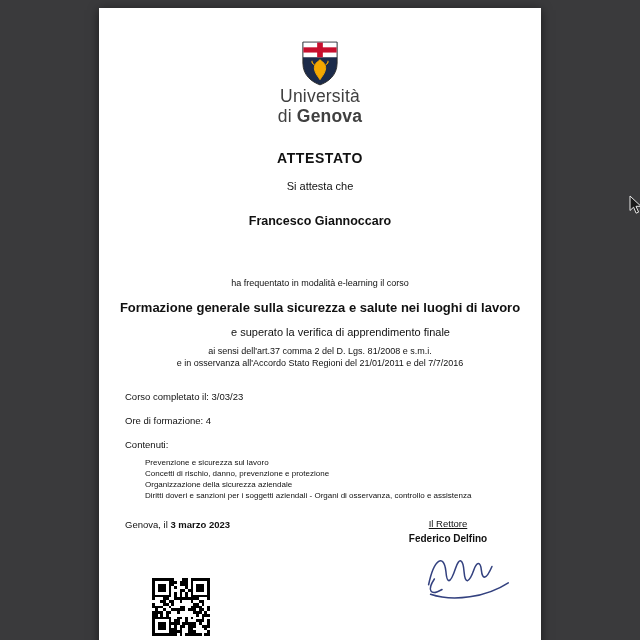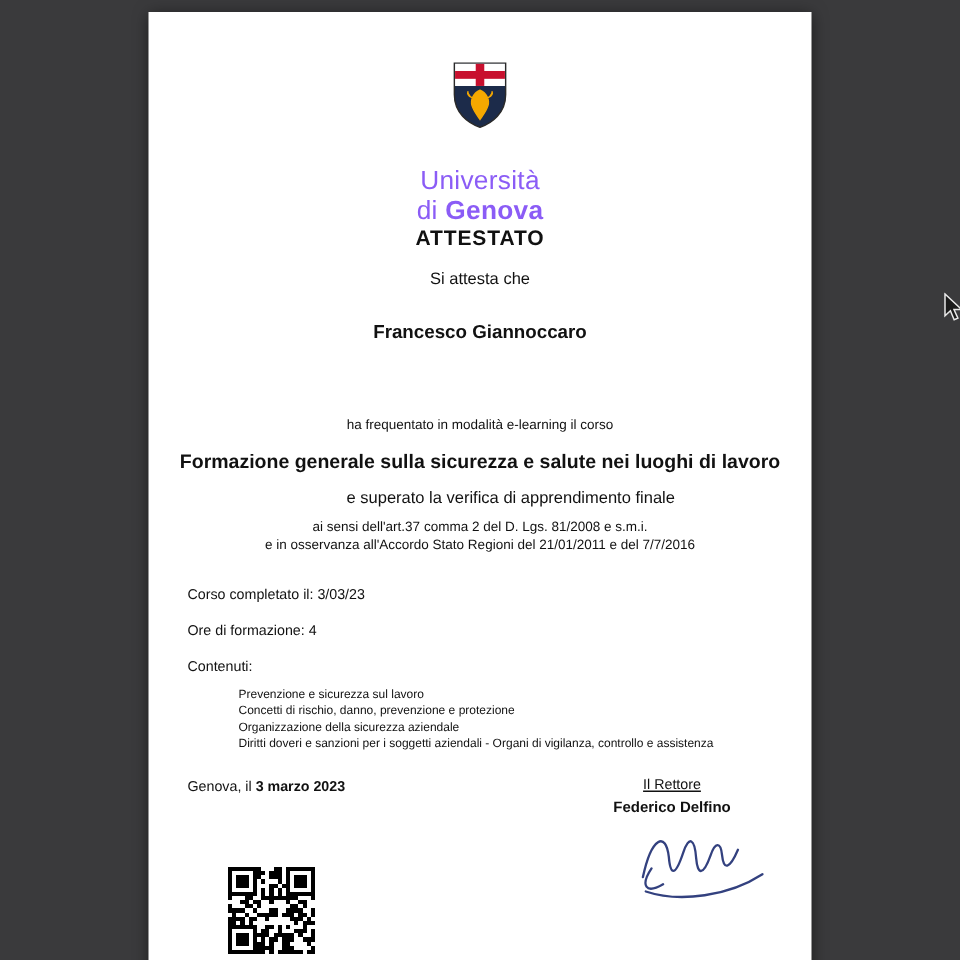--- a/index.html
+++ b/index.html
@@ -13,38 +13,38 @@
   }
   .paper {
     position:absolute; left:99px; top:8px;
     width:442px; height:660px;
     background:#ffffff;
     box-shadow:0 2px 10px rgba(0,0,0,.55);
   }
   .abs { position:absolute; }
   .ctr { left:0; right:0; text-align:center; }
   .logo { left:0; right:0; top:32px; text-align:center; }
-  .wordmark { top:78px; font-size:17.5px; line-height:20px; color:#8b5cf6; letter-spacing:.2px;margin-top:24px; }
+  .wordmark { top:78px; font-size:17.5px; line-height:20px; color:#404040; letter-spacing:.2px; }
   .wordmark b { font-weight:700; }
   .attestato { top:142px; font-size:14px; font-weight:700; letter-spacing:.6px; }
   .attesta { top:172px; font-size:11px; }
   .name { top:206px; font-size:12.5px; font-weight:700; }
   .birth { top:235px; font-size:9.5px; }
   .birth span { margin:0 3px; }
   .intro { top:270px; font-size:9px; }
   .course-title { top:292px; font-size:13px; font-weight:700; }
   .passline { top:318px; font-size:11px;margin-left:41px; }
   .law { font-size:9px; line-height:12px; }
   .law1 { top:337px; }
   .law2 { top:349px; }
   .leftline { left:26px; font-size:9.5px; }
   .completion { top:383px; }
   .hours { top:407px; }
   .contents-label { top:431px; }
-  .contents-list { left:60px; top:449px; font-size:8px; line-height:11px; list-style:none; }
+  .contents-list { left:46px; top:449px; font-size:8px; line-height:11px; list-style:none; }
   .placedate { left:26px; top:511px; font-size:9.5px; }
   .placedate b { font-weight:700; }
   .rector { right:28px; top:510px; width:130px; text-align:center; }
   .rector-title { font-size:9.5px;text-decoration:underline; }
   .rector-name { font-size:10px; font-weight:700; margin-top:4px; }
   .signature { right:26px; top:538px; width:96px; height:64px; }
   .qr { left:53px; top:570px; width:58px; height:58px; }
   .cursor { left:629px; top:195px; width:13px; height:20px; z-index:5; }
 </style>
 </head>
@@ -84,21 +84,21 @@
   <div class="abs ctr law law2">e in osservanza all'Accordo Stato Regioni del 21/01/2011 e del 7/7/2016</div>
 
   <div class="abs leftline completion">Corso completato il: 3/03/23</div>
   <div class="abs leftline hours">Ore di formazione: 4</div>
   <div class="abs leftline contents-label">Contenuti:</div>
 
   <ul class="abs contents-list">
     <li>Prevenzione e sicurezza sul lavoro</li>
     <li>Concetti di rischio, danno, prevenzione e protezione</li>
     <li>Organizzazione della sicurezza aziendale</li>
-    <li>Diritti doveri e sanzioni per i soggetti aziendali - Organi di vigilanza, controllo e assistenza</li>
+    <li>Diritti doveri e sanzioni per i soggetti aziendali - Organi di osservanza, controllo e assistenza</li>
   </ul>
 
   <div class="abs placedate"><span>Genova, il </span><b>3 marzo 2023</b></div>
 
   <div class="abs rector">
     <div class="rector-title">Il Rettore</div>
     <div class="rector-name">Federico Delfino</div>
   </div>
 
   <div class="abs signature">

